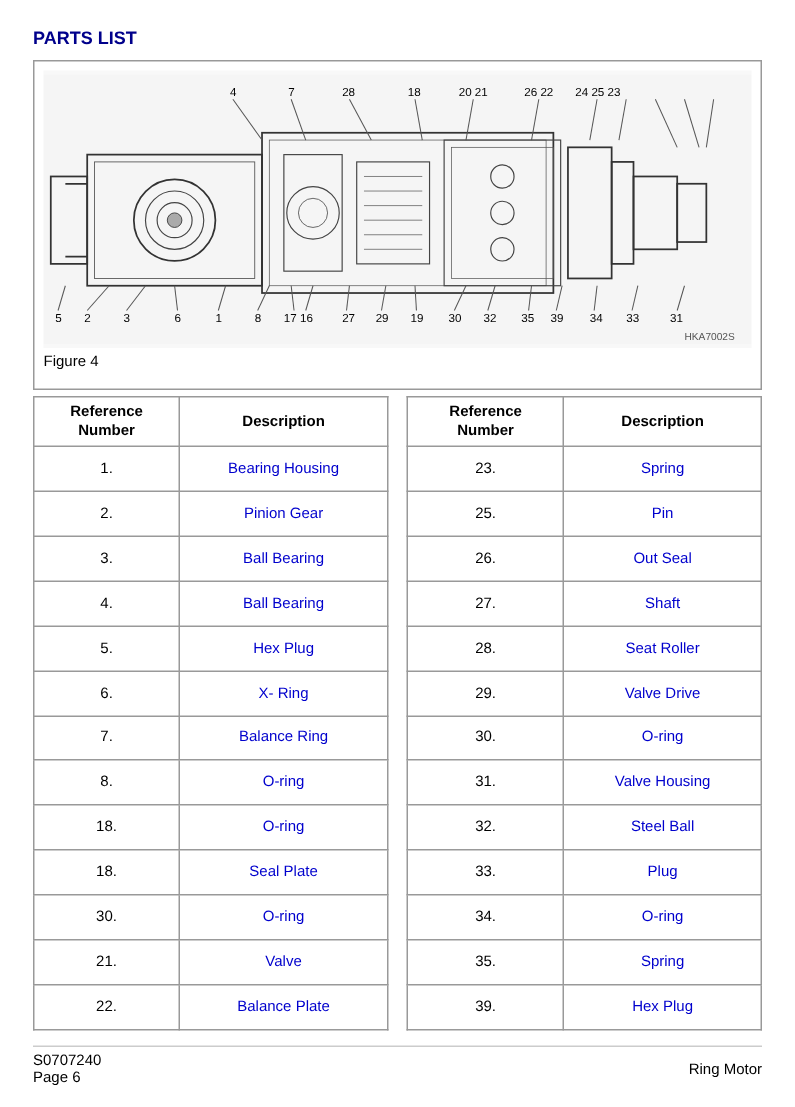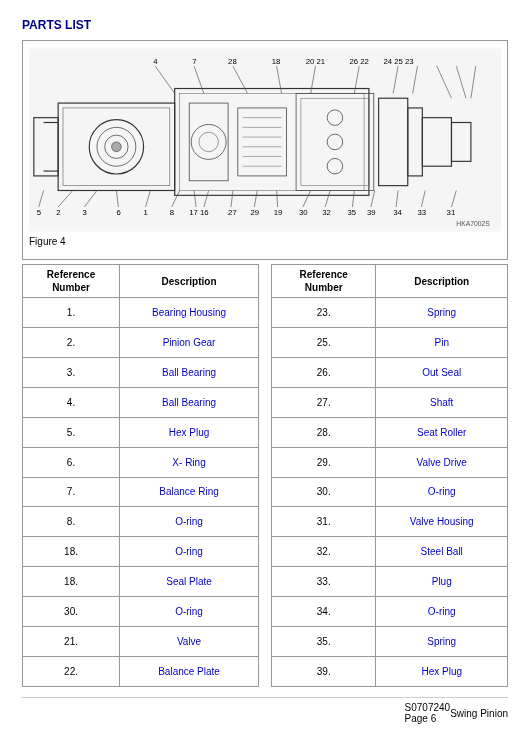--- a/index.html
+++ b/index.html
@@ -72,21 +72,21 @@
       line-height: 1.3;
     }
     .parts-table td.desc {
       color: #0000CD;
     }
     .parts-table td.ref {
       font-weight: normal;
     }
     .footer {
       display: flex;
-      justify-content: flex-end;
+      justify-content: space-between;
       align-items: center;
       margin-top: 10px;
       padding-top: 4px;
       border-top: 1px solid #ccc;
       font-size: 10px;
     }
 
     
     .diagram-svg {
       width: 100%;
@@ -338,16 +338,16 @@
           </tr>
         </tbody>
     </table>
   </div>
 
   <div class="footer">
     <div>
       <span>S0707240</span><br>
       <span>Page 6</span>
     </div>
-    <div>Swing Pinion</div>
+    <div>Ring Motor</div>
   </div>
 
 </div>
 
 </body></html>

